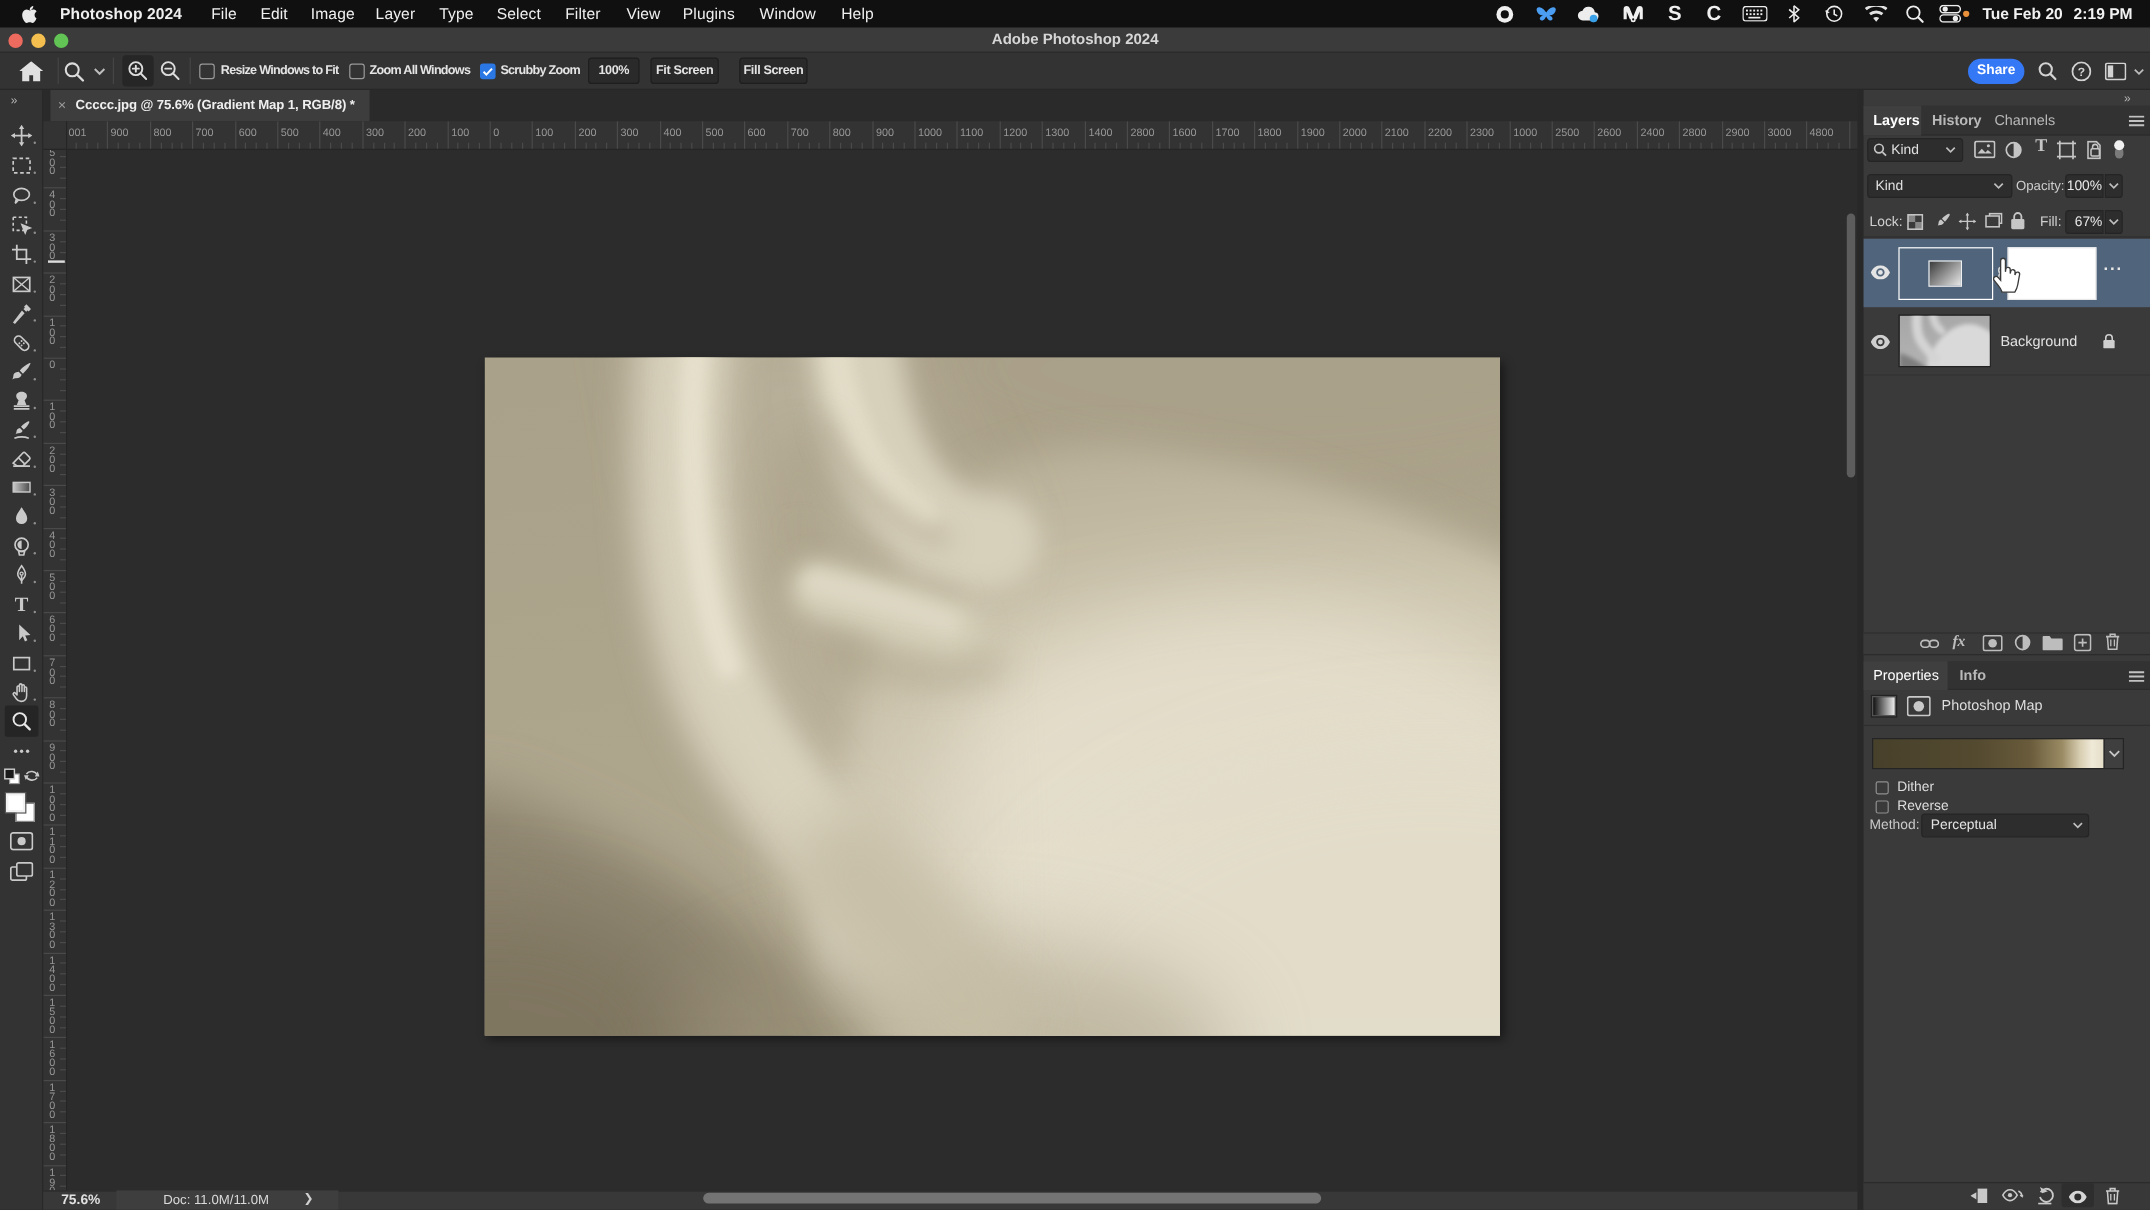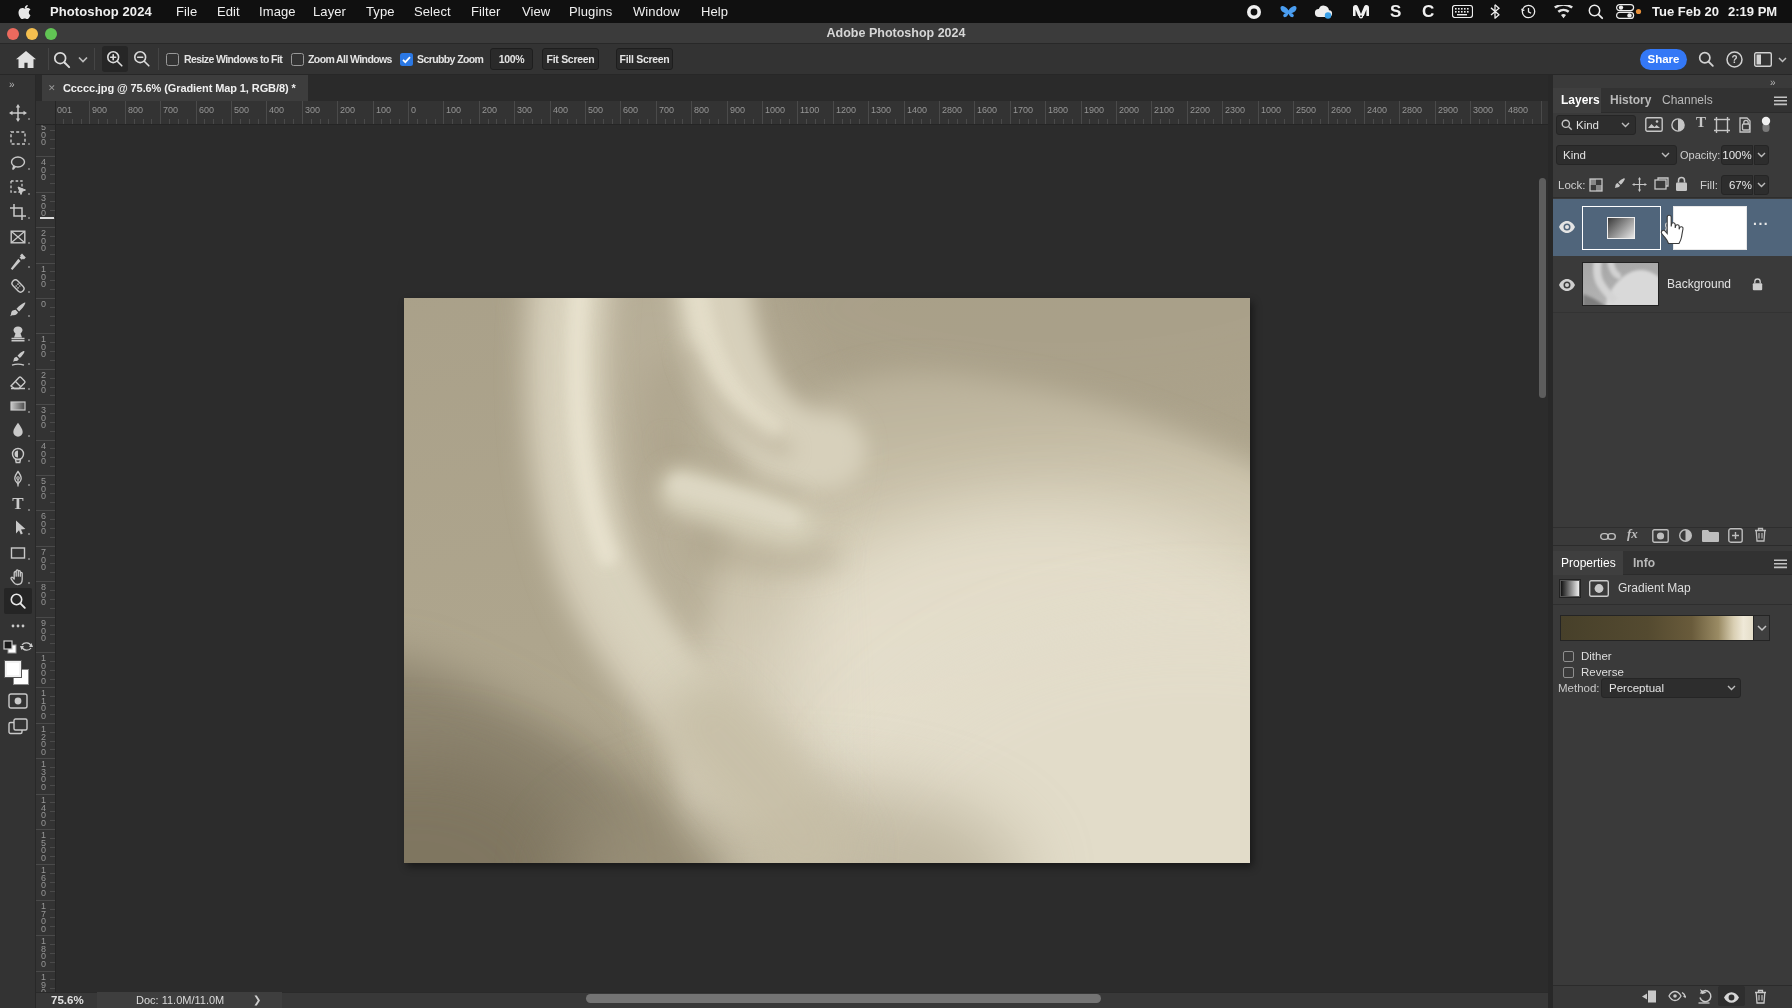--- a/index.html
+++ b/index.html
@@ -863,21 +863,21 @@
 <svg class="abs" style="left:1774px;top:559px" width="13" height="10" viewBox="0 0 13 10">
     <g stroke="#c2c2c2" stroke-width="1.6">
       <path d="M0 1.2h13M0 4.8h13M0 8.4h13"></path>
     </g>
   </svg>
 <div class="abs" style="left:1560px;top:580px;width:20px;height:17px;background:linear-gradient(90deg,#111,#eee);border:1px solid #555;outline:1px solid #222;"></div>
 <svg class="abs" style="left:1589px;top:580px" width="20" height="17" viewBox="0 0 20 17">
     <rect x="0.7" y="0.7" width="18.6" height="15.6" rx="1.5" fill="none" stroke="#c9c9c9" stroke-width="1.4"></rect>
     <circle cx="10" cy="8.5" r="4.4" fill="#c9c9c9"></circle>
   </svg>
-<div class="abs" style="left:1618px;top:580px;height:17px;line-height:17px;color:#dedede;font-size:12px;">Gradient Map</div>
+<div class="abs" style="left:1618px;top:580px;height:17px;line-height:17px;color:#dedede;font-size:12px;">Photoshop Map</div>
 <div class="abs" style="left:1553px;top:604px;width:239px;height:1px;background:#2e2e2e;"></div>
 <div class="abs" style="left:1560px;top:615px;width:194px;height:26px;border:1px solid #242424;background:linear-gradient(90deg,#47402a 0%,#544a30 45%,#695b3b 68%,#9a8b64 82%,#d9cfb3 90%,#efe9d8 95%,#e4ddc8 100%);"></div>
 <div class="abs" style="left:1754px;top:615px;width:16px;height:26px;background:#3f3f3f;border:1px solid #242424;border-left:none;"></div>
 <svg class="abs" style="left:1757px;top:625px" width="10" height="7" viewBox="0 0 10 7">
     <path fill="none" stroke="#c5c5c5" stroke-width="1.5" d="m1 1 4 4 4-4"></path>
   </svg>
 <div class="abs" style="left:1563px;top:651px;width:11px;height:11px;border-radius:2px;border:1.4px solid #8f8f8f;"></div>
 <div class="abs" style="left:1581px;top:648px;height:16px;line-height:16px;color:#dedede;font-size:11.5px;">Dither</div>
 <div class="abs" style="left:1563px;top:667px;width:11px;height:11px;border-radius:2px;border:1.4px solid #8f8f8f;"></div>
 <div class="abs" style="left:1581px;top:664px;height:16px;line-height:16px;color:#dedede;font-size:11.5px;">Reverse</div>

